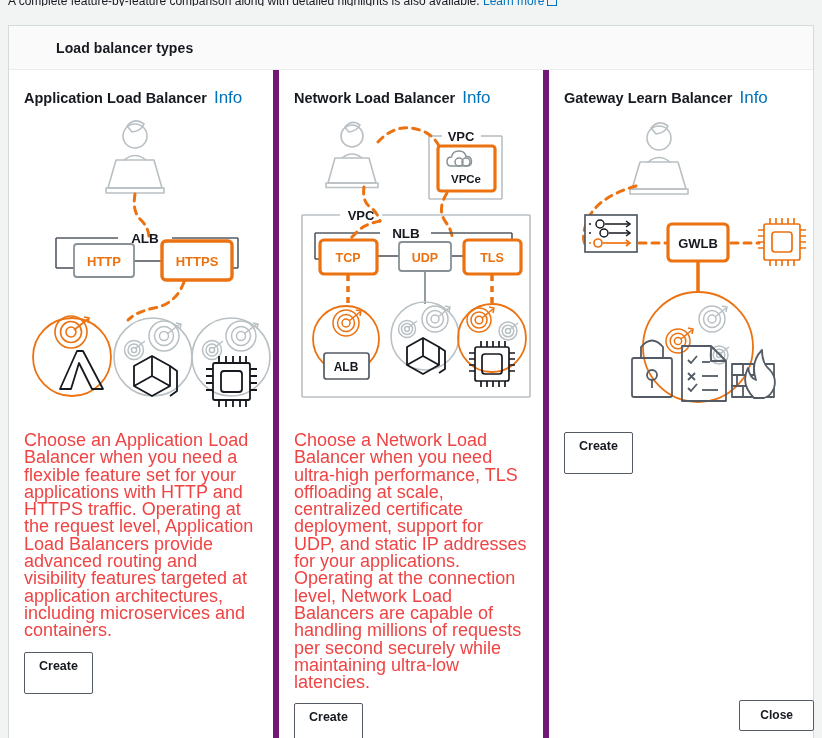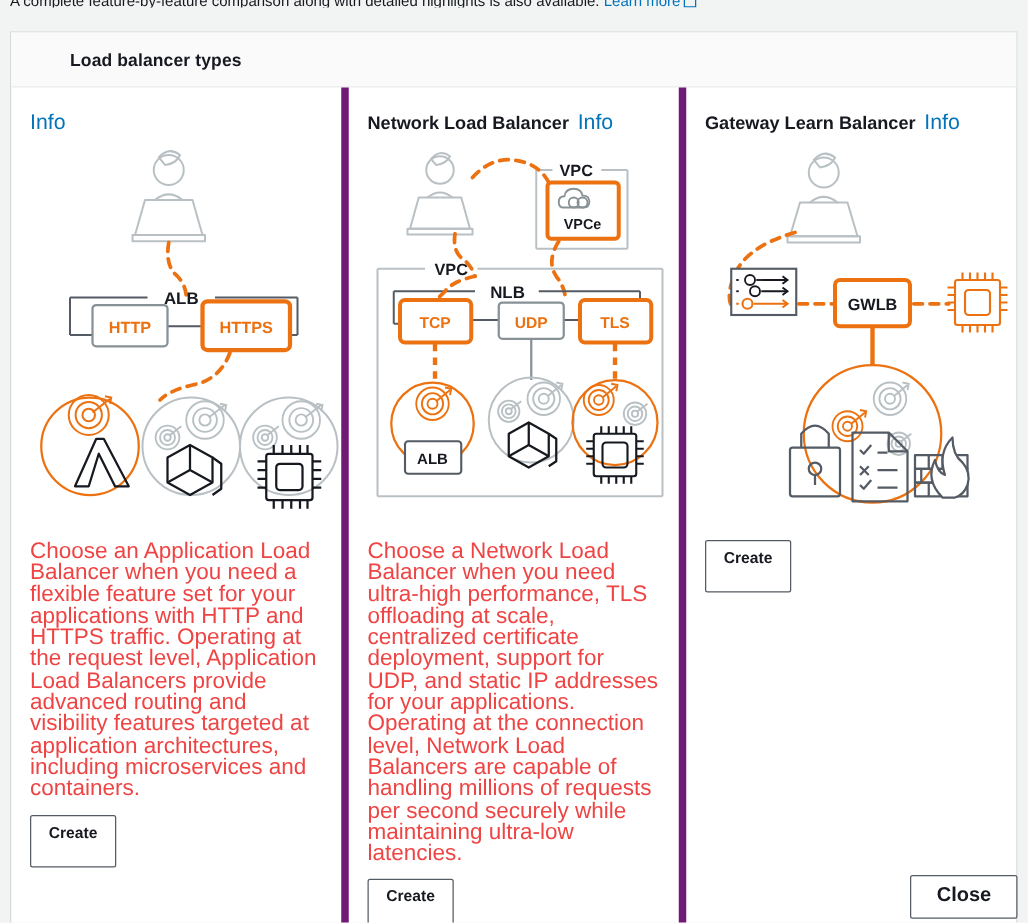--- a/index.html
+++ b/index.html
@@ -154,21 +154,21 @@
     right: 8px;
     top: 700px;
     display: flex;
     justify-content: flex-end;
   }
   .btn-close {
     background: #ffffff;
     border: 1px solid #545b64;
     border-radius: 2px;
     color: #16191f;
-    font-size: 16px;
+    font-size: 12px;
     font-weight: bold;
     padding: 7px 20px 8px 20px;
     cursor: pointer;
     font-family: "Liberation Sans", sans-serif;
   }
 </style>
 </head>
 <body>
 
 <div class="top-note">
@@ -179,20 +179,21 @@
 <div class="panel">
 
   <div class="panel-header">
     <div class="panel-title">Load balancer types</div>
   </div>
 
   <div class="cards">
 
     <div class="card">
       <div class="card-head">
+        <span class="card-title">Application Load Balancer</span>
         <a class="info-link" href="#">Info</a>
       </div>
 
       <div class="figure">
         <svg width="250" height="318" viewBox="0 0 250 318" xmlns="http://www.w3.org/2000/svg">
           <g fill="none" stroke="#b9c0c4" stroke-width="1.6" stroke-linecap="round" stroke-linejoin="round">
 
             <circle cx="111" cy="22" r="12"></circle>
             <path d="M103 12 q8 -9 17 -2 q-3 7 -12 8 q-3 -4 -5 -6z"></path>
             <path d="M100 46 q11 -9 22 0"></path>

